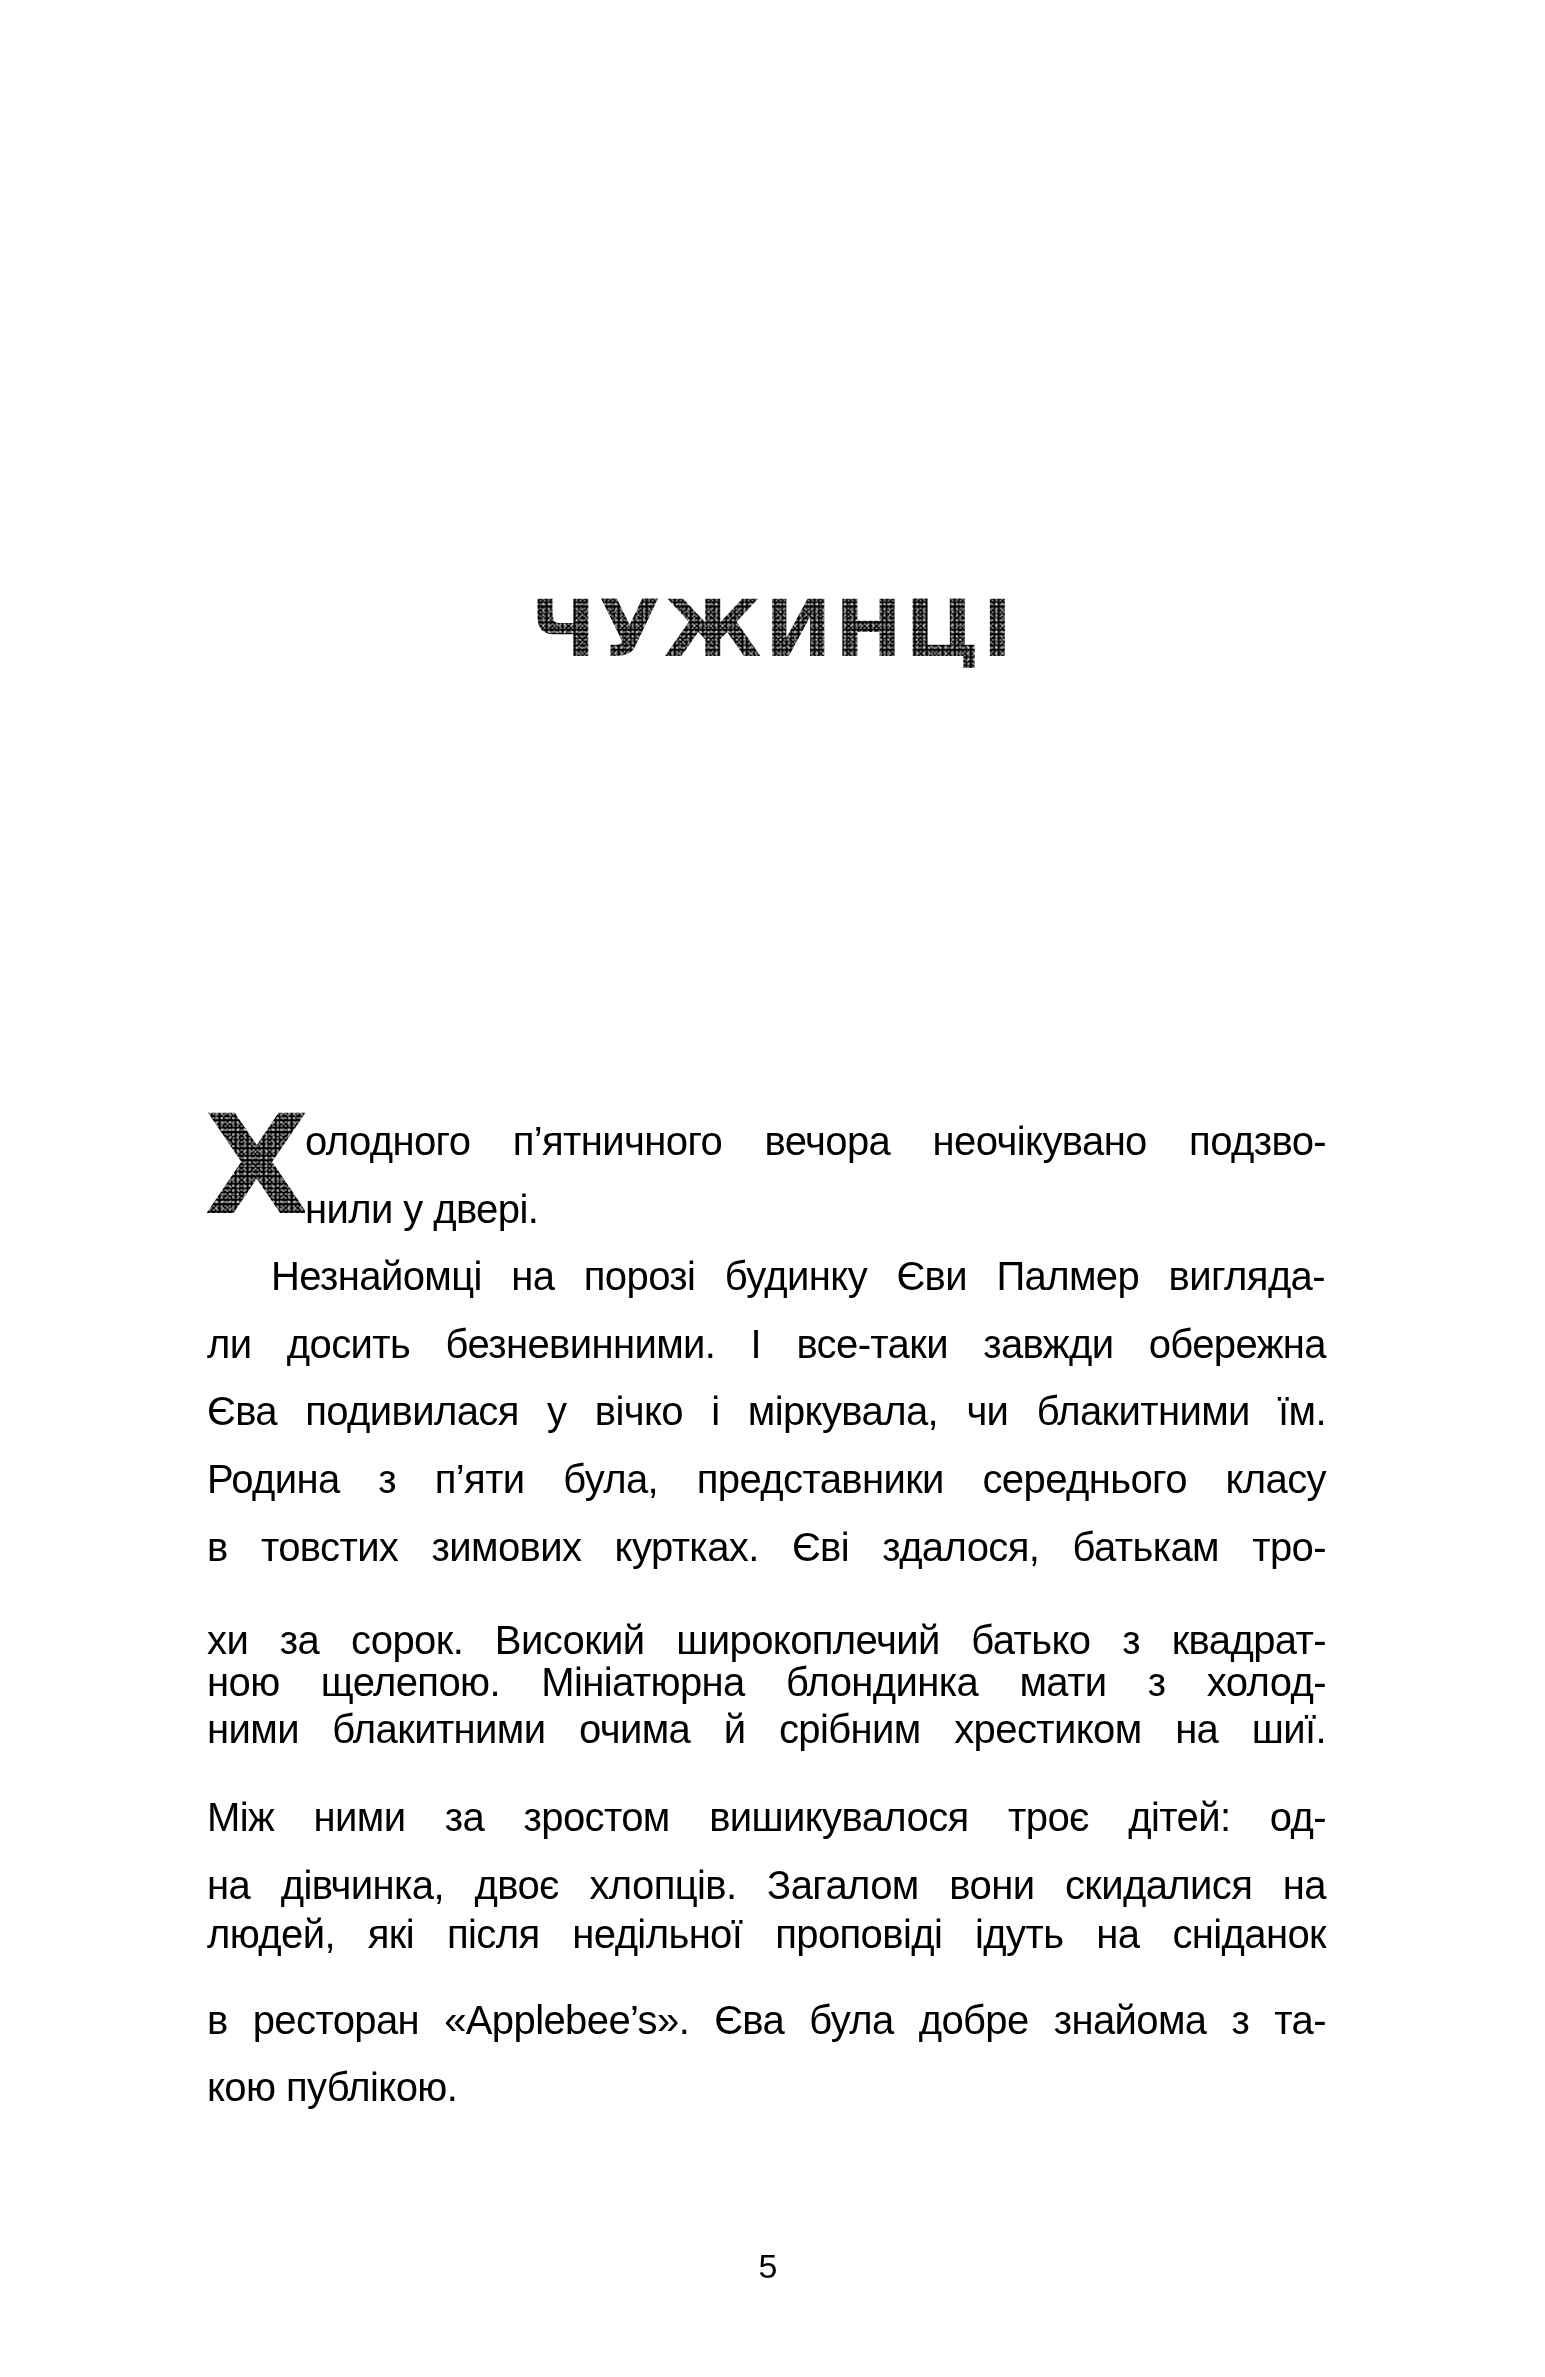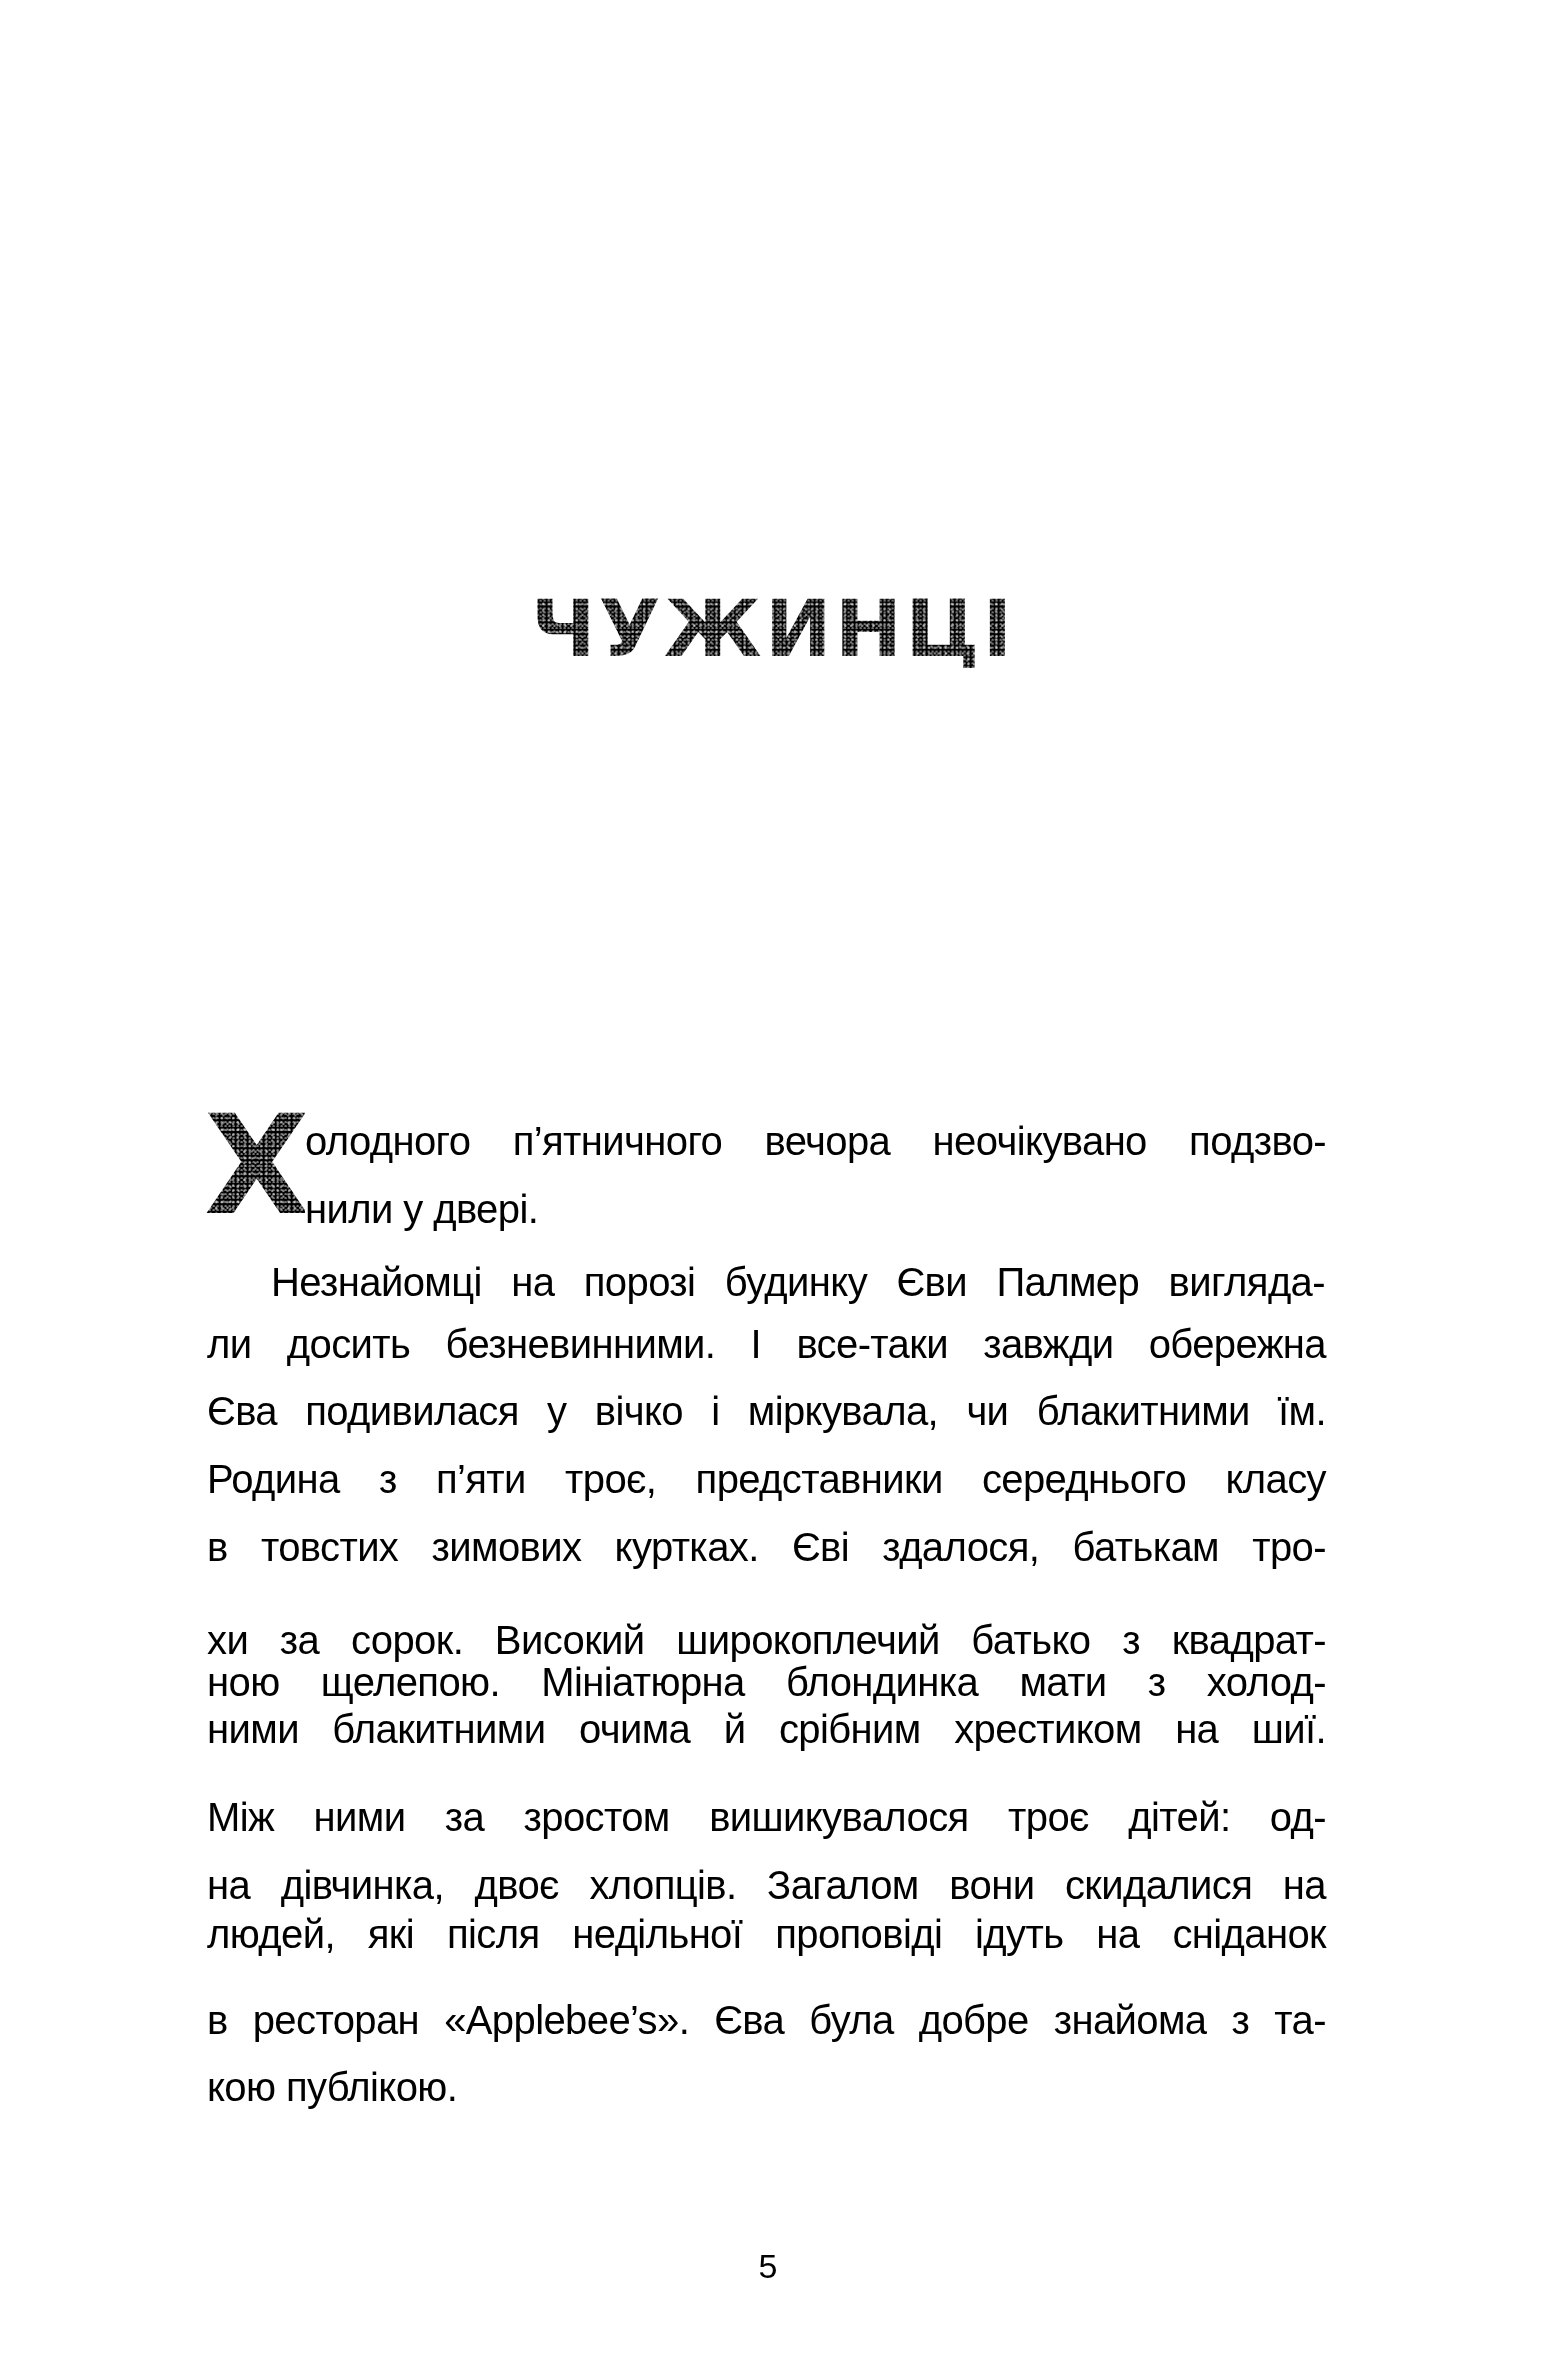--- a/index.html
+++ b/index.html
@@ -70,24 +70,24 @@
   <div class="drop-cap">
     <span>Х</span>
     <div class="drop-cap-texture grunge"></div>
   </div>
 
   <div class="text-block">
 
     <div class="line after-cap" style="top:0px">олодного п’ятничного вечора неочікувано подзво-</div>
     <div class="line after-cap last" style="top:68px">нили у двері.</div>
 
-    <div class="line indent" style="top:141px">Незнайомці на порозі будинку Єви Палмер вигляда-</div>
+    <div class="line indent" style="top:135px">Незнайомці на порозі будинку Єви Палмер вигляда-</div>
     <div class="line" style="top:203px">ли досить безневинними. І все-таки завжди обережна</div>
     <div class="line" style="top:270px">Єва подивилася у вічко і міркувала, чи блакитними їм.</div>
-    <div class="line" style="top:338px">Родина з п’яти троє, представники середнього класу</div>
+    <div class="line" style="top:338px">Родина з п’яти була, представники середнього класу</div>
     <div class="line" style="top:406px">в товстих зимових куртках. Єві здалося, батькам тро-</div>
     <div class="line" style="top:499px">хи за сорок. Високий широкоплечий батько з квадрат-</div>
     <div class="line" style="top:541px">ною щелепою. Мініатюрна блондинка мати з холод-</div>
     <div class="line" style="top:588px">ними блакитними очима й срібним хрестиком на шиї.</div>
     <div class="line" style="top:676px">Між ними за зростом вишикувалося троє дітей: од-</div>
     <div class="line" style="top:744px">на дівчинка, двоє хлопців. Загалом вони скидалися на</div>
     <div class="line" style="top:793px">людей, які після недільної проповіді ідуть на сніданок</div>
     <div class="line" style="top:879px">в ресторан «Applebee’s». Єва була добре знайома з та-</div>
     <div class="line last" style="top:946px">кою публікою.</div>
   </div>

